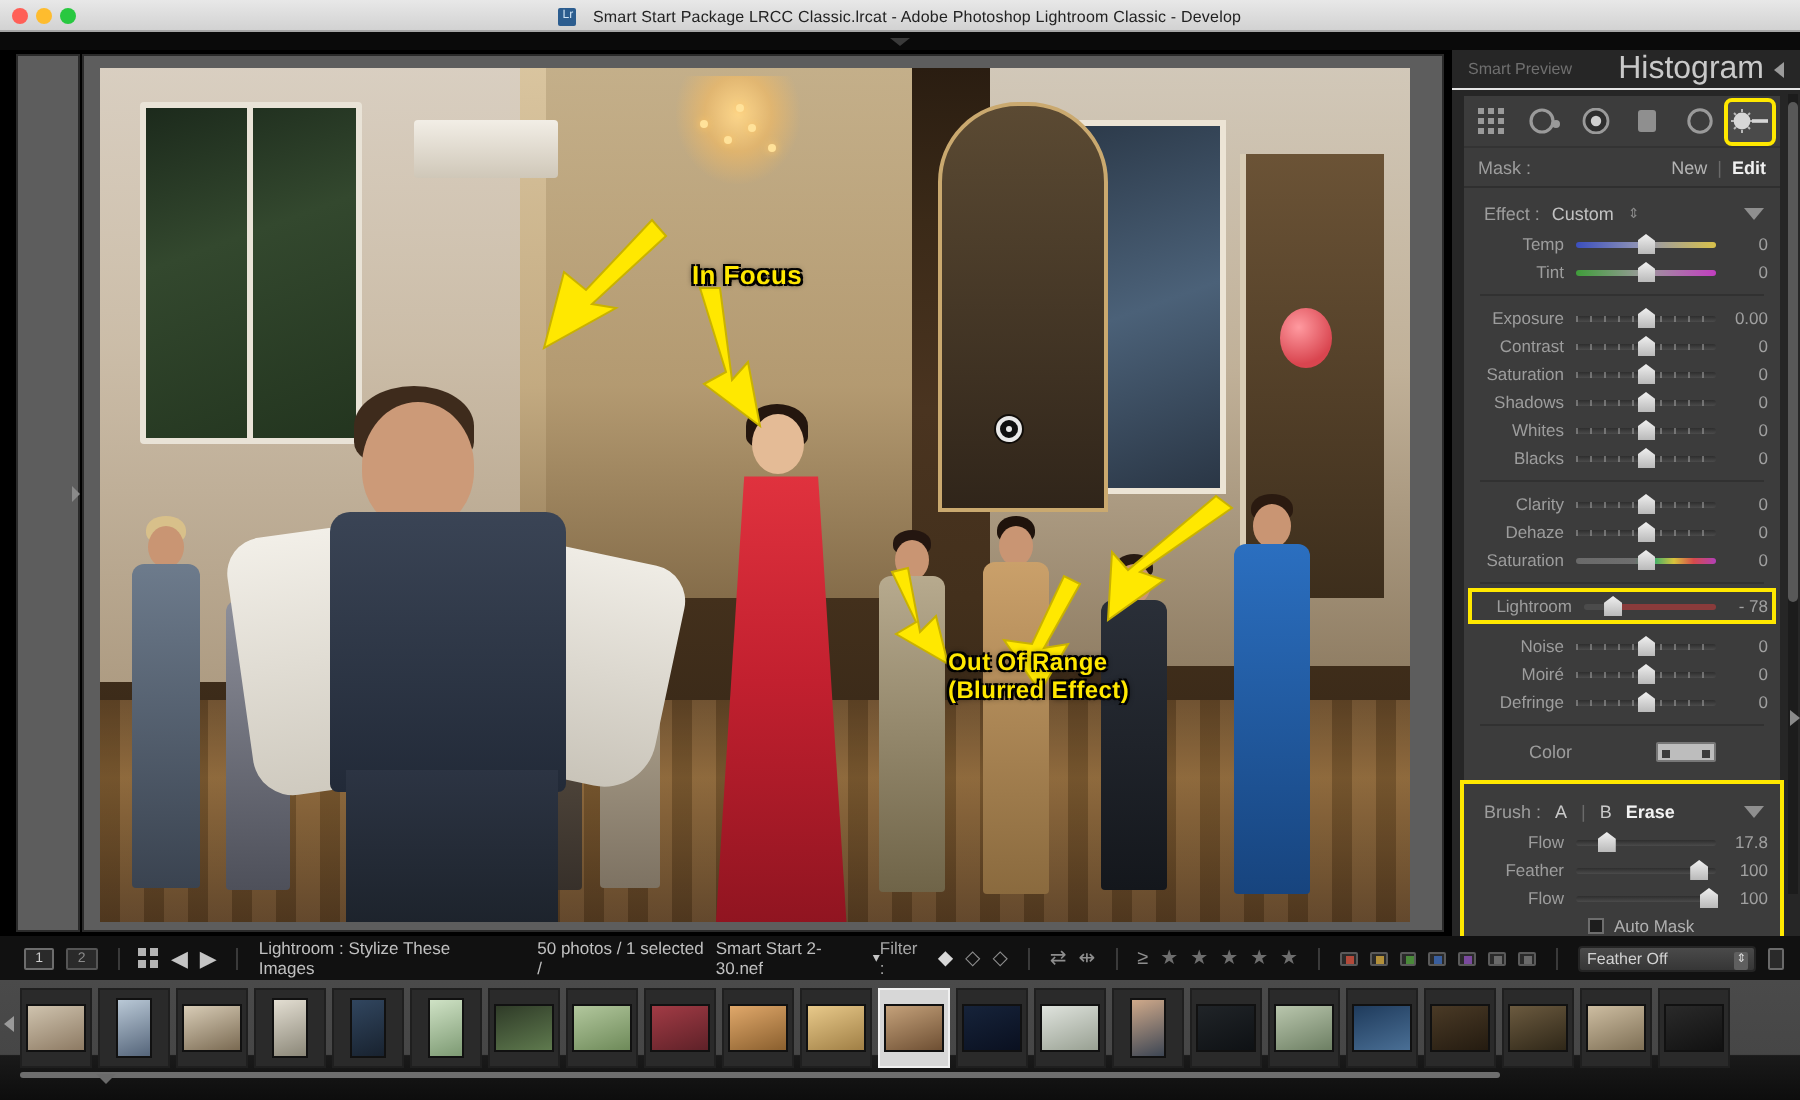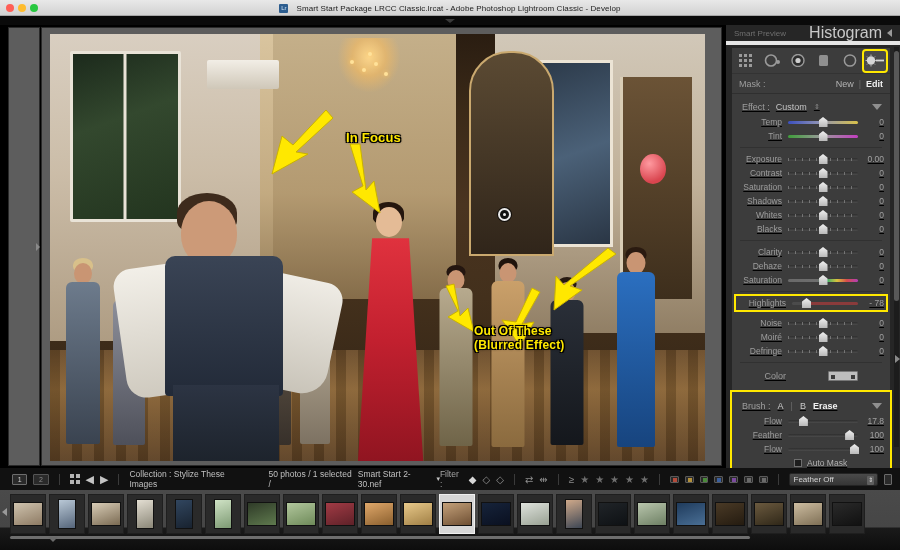--- a/index.html
+++ b/index.html
@@ -219,21 +219,21 @@
   }
 
   
   .rightpanel {
     position: absolute; left: 726px; top: 25px; width: 174px; height: 443px;
     background: #262626;
   }
   .rp-head {
     position: relative; height: 20px; padding: 0 8px;
     display: flex; align-items: center; justify-content: space-between;
-    border-bottom: 4px solid #e5e5e5;
+    border-bottom: 1px solid #e5e5e5;
   }
   .rp-smart { font-size: 8px; color: #6f6f6f; }
   .rp-hist { display: flex; align-items: center; gap: 5px; }
   .rp-hist-label { font-size: 16px; color: #c9c9c9; }
   .tri-left {
     width: 0; height: 0; border-top: 4px solid transparent;
     border-bottom: 4px solid transparent; border-right: 5px solid #9a9a9a;
   }
   .rp-body {
     position: relative; margin: 3px 6px 0 6px; width: 158px;
@@ -253,21 +253,21 @@
   .maskrow {
     display: flex; align-items: center; height: 20px; padding: 0 7px;
     background: #3c3c3c; border-bottom: 1px solid #2f2f2f;
     font-size: 9px; color: #9d9d9d;
   }
   .maskrow .spacer { flex: 1; }
   .maskrow .new { color: #b4b4b4; }
   .maskrow .sep { color: #6a6a6a; margin: 0 5px; }
   .maskrow .edit { color: #f0f0f0; font-weight: bold; }
 
-  .panelcard { background: #3c3c3c; padding: 5px 0 4px; text-decoration: underline; }
+  .panelcard { background: #3c3c3c; padding: 5px 0 4px; }
   .effectrow {
     display: flex; align-items: center; height: 16px; padding: 0 8px 0 10px;
     font-size: 9px; color: #9d9d9d; gap: 6px;
   }
   .effectrow .ev { color: #c2c2c2; }
   .popind { color: #8b8b8b; font-size: 7px; margin-left: 1px; }
   .effectrow .tri-down {
     margin-left: auto; width: 0; height: 0; border-left: 5px solid transparent;
     border-right: 5px solid transparent; border-top: 6px solid #8f8f8f;
   }
@@ -569,21 +569,21 @@
             <polygon points="283,84 246,118 258,120 222,140 232,102 243,111 276,76"></polygon>
             <polygon points="310,110 316,156 324,147 330,179 302,158 313,152 300,110"></polygon>
             <polygon points="404,250 410,282 418,274 424,298 398,283 408,277 396,252"></polygon>
             <polygon points="490,258 472,290 484,288 470,312 452,286 466,288 482,254"></polygon>
             <polygon points="566,220 520,252 532,256 504,276 506,242 514,251 558,214"></polygon>
           </g>
         </svg>
 
         <div class="ann ann-focus">In Focus</div>
         <div class="ann ann-oof">
-          <div>Out Of These</div>
+          <div>Out Of Range</div>
           <div>(Blurred Effect)</div>
         </div>
       </div>
 
       <div class="brush-pin"></div>
     </div>
   </div>
 
   <div class="rightpanel">
     <div class="rp-head">
@@ -765,21 +765,21 @@
                 <span class="sl-bar sat"></span>
                 <span class="sl-knob" style="left:50%"></span>
               </span>
             <span class="sl-val">0</span>
           </div>
         </div>
 
         <div class="divider"></div>
 
         <div class="sl hl-box" style="margin:0 4px;padding-right:2px">
-          <span class="sl-lab">Highlights</span>
+          <span class="sl-lab">Lightroom</span>
           <span class="sl-track">
             <span class="sl-bar sharp"></span>
               <span class="sl-knob" style="left:22%"></span>
           </span>
           <span class="sl-val">- 78</span>
         </div>
 
         <div style="margin-top:6px">
           <div class="sl">
             <span class="sl-lab">Noise</span>
@@ -895,21 +895,21 @@
       <span class="vdiv"></span>
       <span class="gridicon">
           <i></i>
           <i></i>
           <i></i>
           <i></i>
         </span>
       <span class="navarrow">◀</span>
       <span class="navarrow">▶</span>
       <span class="vdiv"></span>
-      <span class="tb-text">Collection : Stylize These Images</span>
+      <span class="tb-text">Lightroom : Stylize These Images</span>
       <span class="tb-text" style="margin-left:14px">50 photos / 1 selected /</span>
       <span class="tb-text fname">Smart Start 2-30.nef</span>
       <span class="navarrow" style="font-size:7px">▾</span>
     </div>
     <div class="tb-right">
       <span>Filter :</span>
       <span class="flag on">◆</span>
       <span class="flag">◇</span>
       <span class="flag">◇</span>
       <span class="vdiv"></span>

